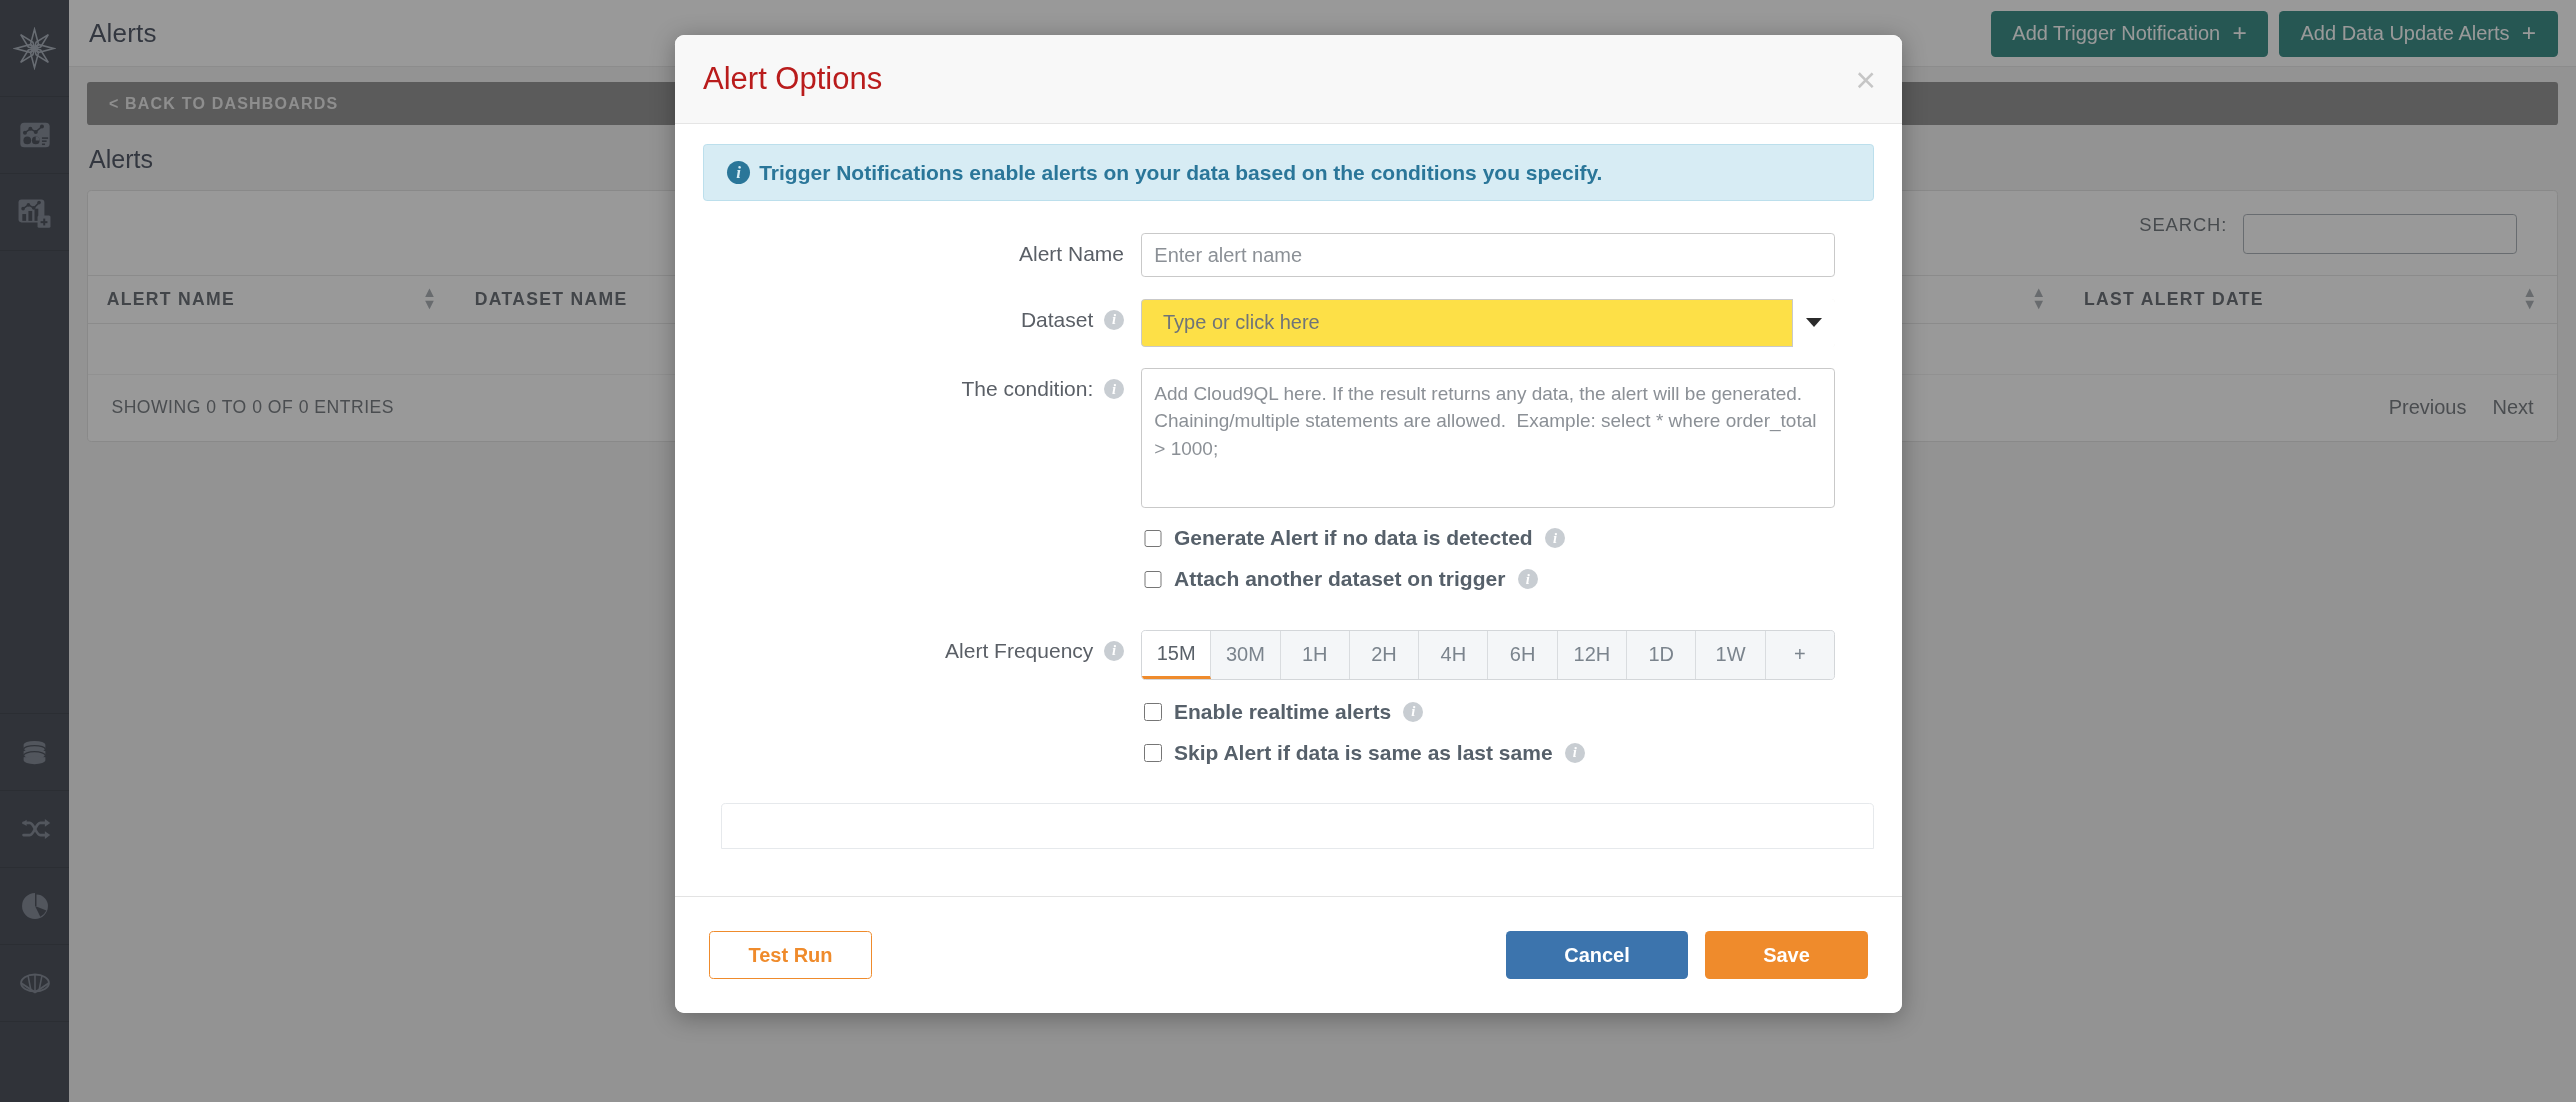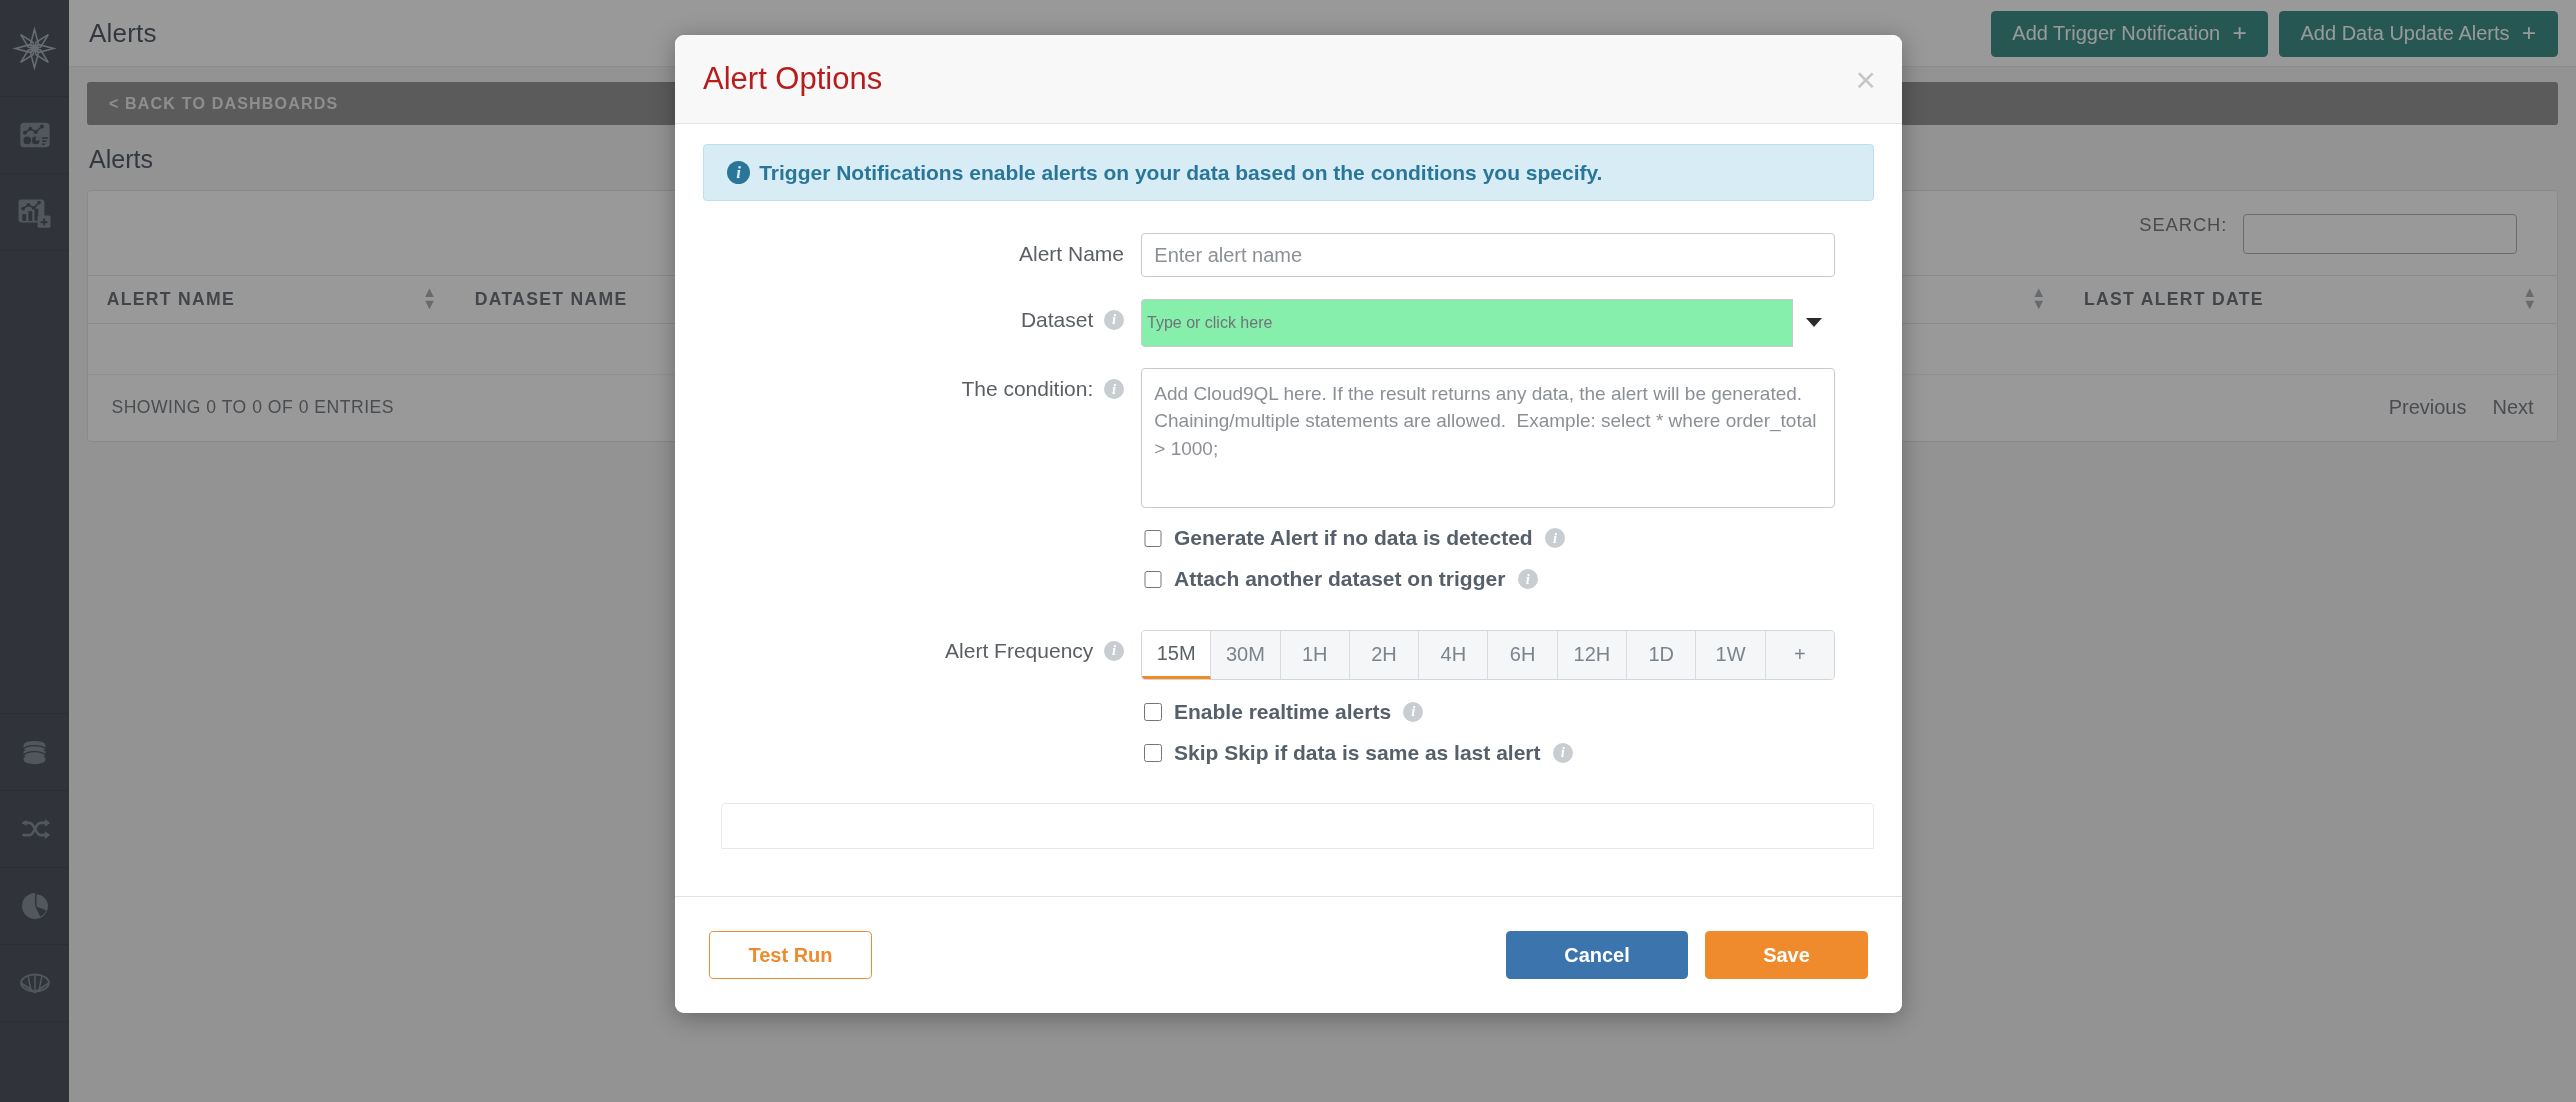--- a/index.html
+++ b/index.html
@@ -162,22 +162,22 @@
   .text-input {
     width: 100%; height: 44px; border: 0.8px solid #c9c9c9; border-radius: 3.8px;
     font-size: 20px; color: #767b80; padding: 0 12.3px; background: #fff;
     font-family: "Liberation Sans", sans-serif;
   }
   .text-input::placeholder { color: #8b9096; }
 
   .select-wrap { position: relative; width: 100%; height: 48px; }
   .select-box {
     width: 100%; height: 48px; border: 1.5px solid #c9c9c9; border-radius: 3.8px;
-    background: #86efac; font-size: 16px; color: #6f7479;
-    display: flex; align-items: center; padding: 0 5px;
+    background: #fde047; font-size: 20px; color: #6f7479;
+    display: flex; align-items: center; padding: 0 21px;
     font-family: "Liberation Sans", sans-serif;
   }
   .select-caret {
     position: absolute; right: 0; top: 0; width: 43px; height: 48px;
     border-left: 1.5px solid #c9c9c9;
     display: flex; align-items: center; justify-content: center;
     cursor: pointer; background: #fff; border-radius: 0 3.1px 3.1px 0;
   }
   .caret-tri {
     width: 0; height: 0; border-left: 8.4px solid transparent;
@@ -464,21 +464,21 @@
             </div>
 
             <div class="cbrow" style="margin-top:20px">
               <input type="checkbox" id="cb2" style="">
               <label for="cb2">Enable realtime alerts</label>
               <span class="info-dot">i</span>
             </div>
 
             <div class="cbrow" style="margin-top:9.2px">
               <input type="checkbox" id="cb3" style="">
-              <label for="cb3">Skip Skip if data is same as last alert</label>
+              <label for="cb3">Skip Alert if data is same as last same</label>
               <span class="info-dot">i</span>
             </div>
           </div>
         </div>
 
         <div class="bottom-box"></div>
       </div>
     </div>
 
     <div class="modal-footer">

